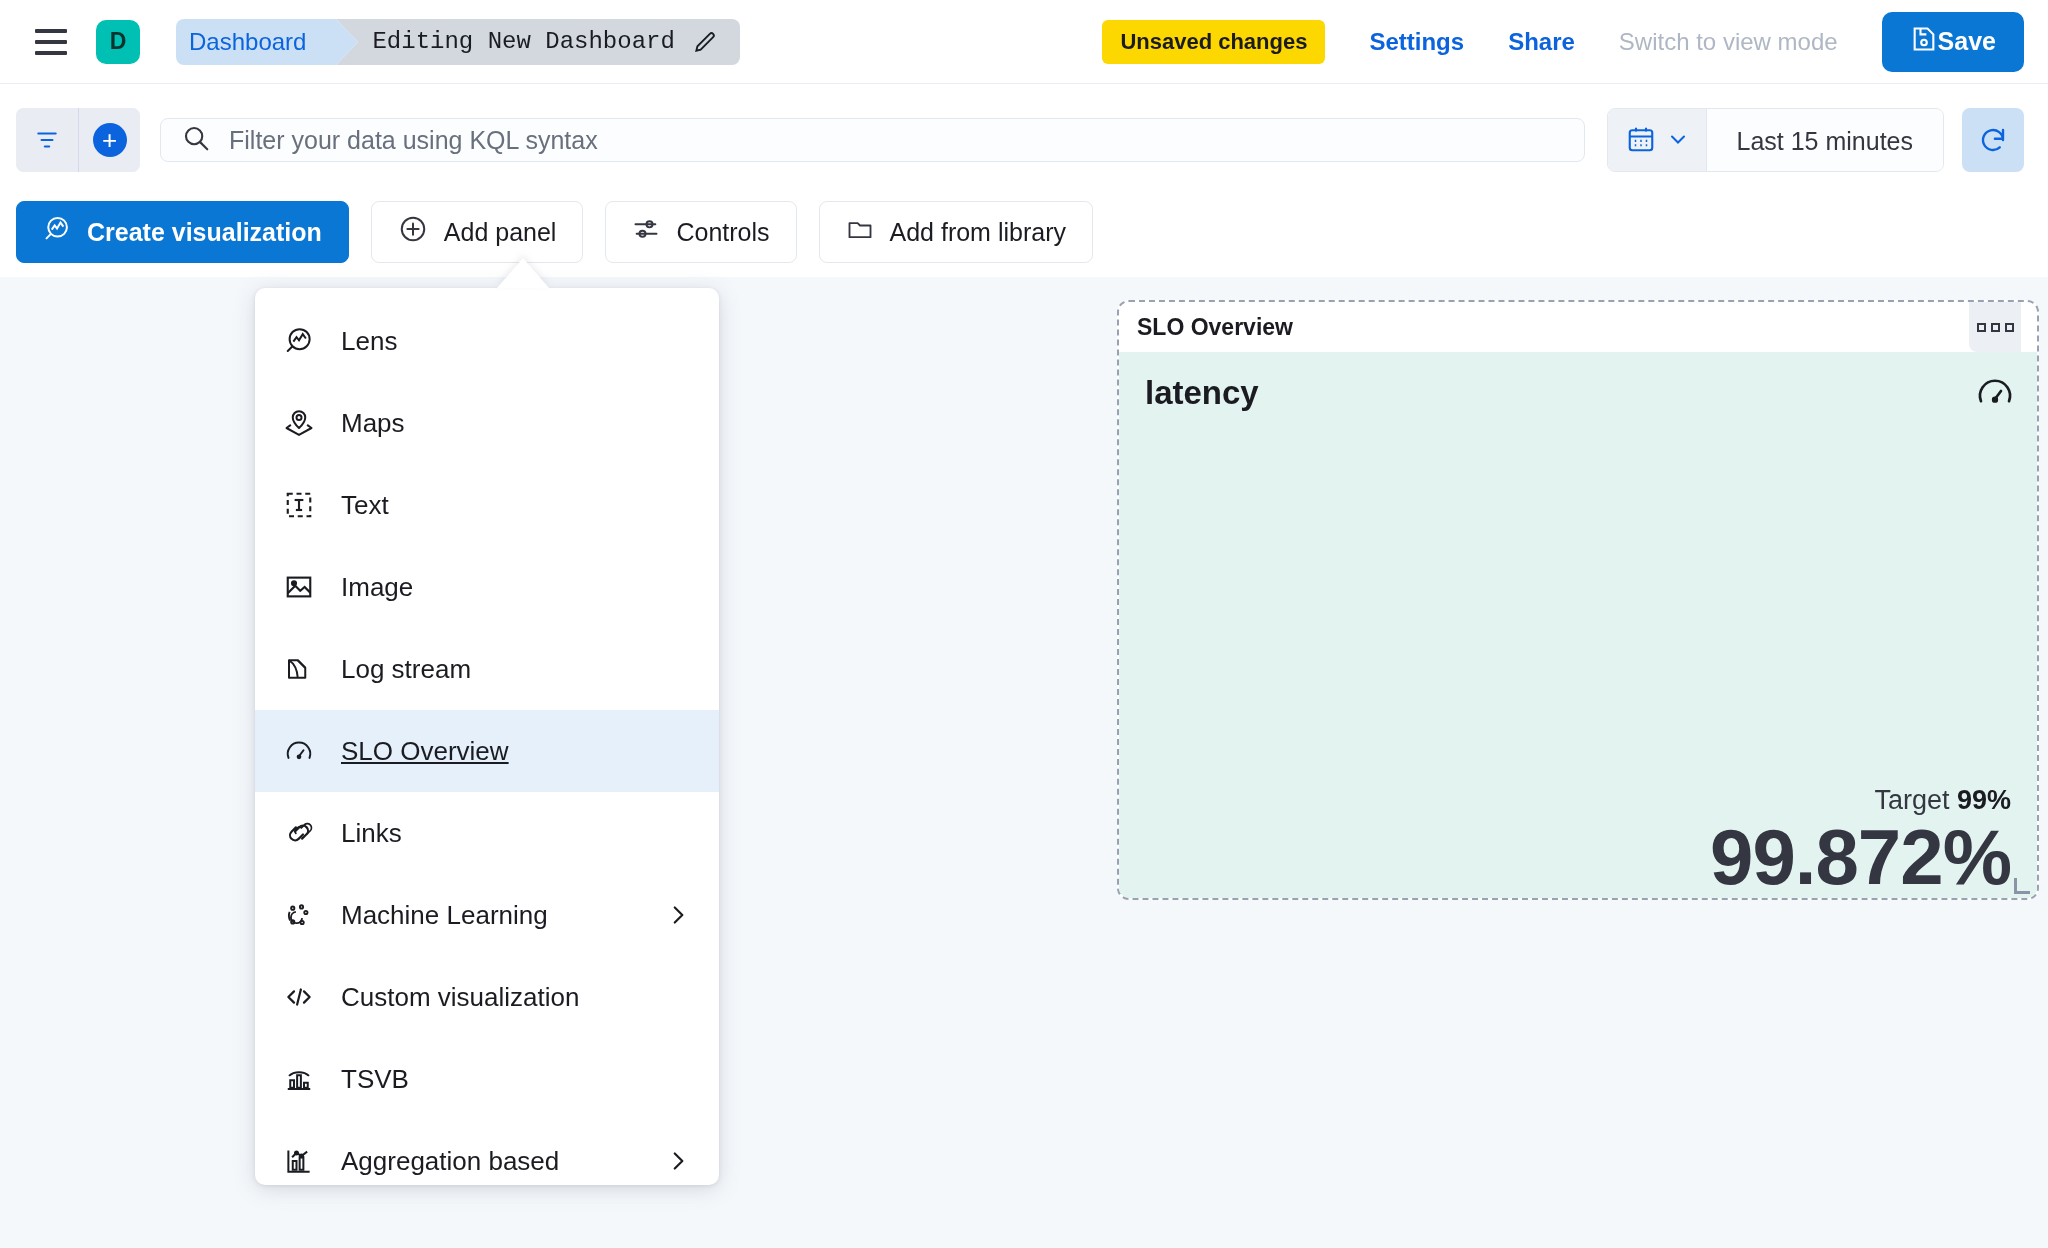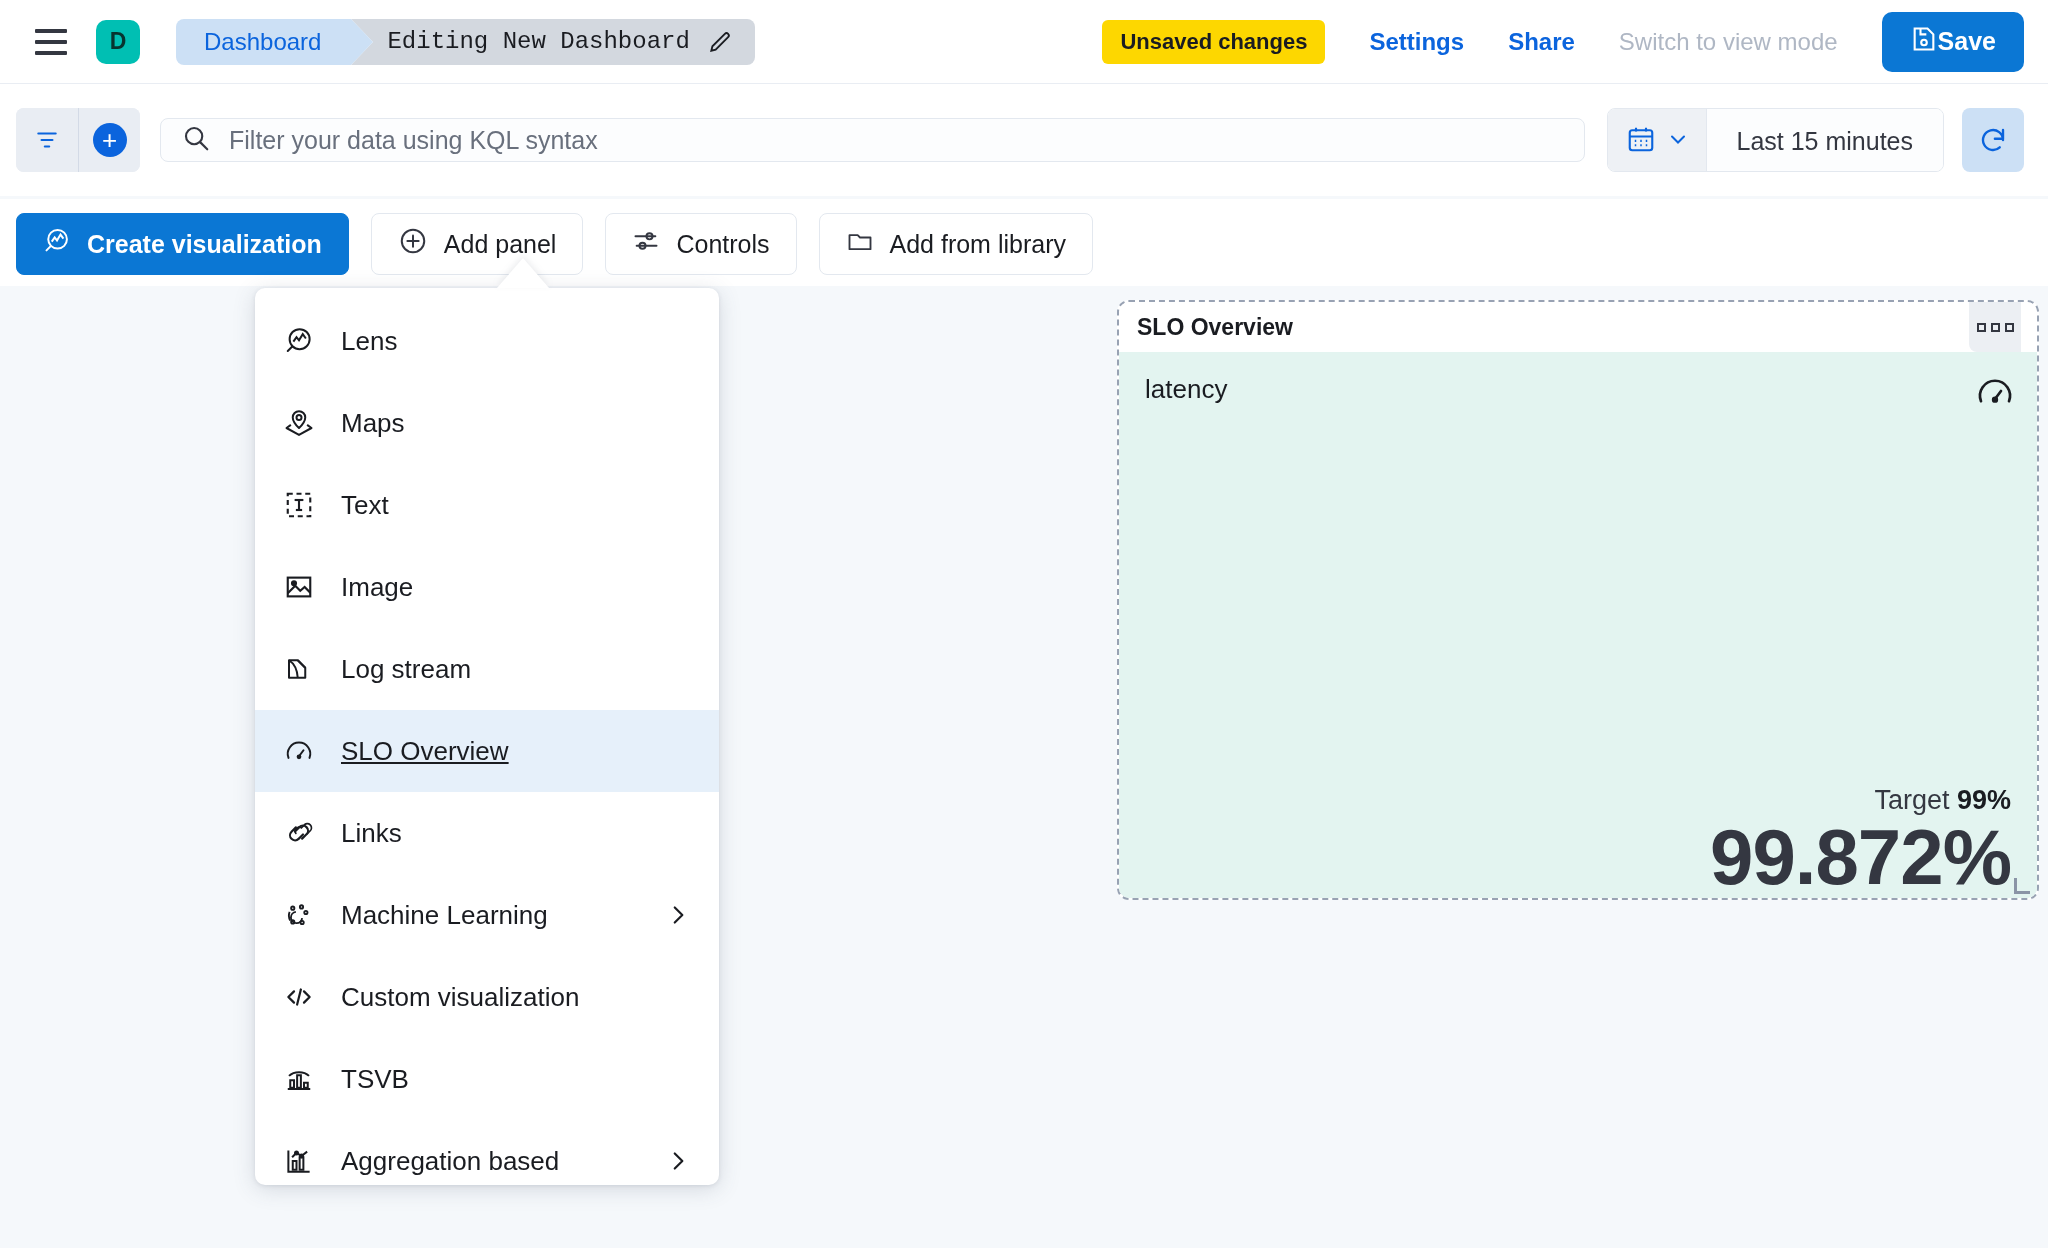--- a/index.html
+++ b/index.html
@@ -36,21 +36,21 @@
     margin-left: 24px; flex: 0 0 auto; cursor: pointer;
   }
 
   .breadcrumbs { display: flex; align-items: center; margin-left: 36px; height: 46px; flex: 0 0 auto; }
   .crumb {
     height: 46px; display: flex; align-items: center;
     font-size: 24px; position: relative; padding: 0 22px 0 26px;
   }
   .crumb-1 {
     background: #CCE0F5; color: #0B64DD;
-    border-radius: 8px 0 0 8px; padding-left: 28px; padding-right: 30px;
+    border-radius: 8px 0 0 8px; padding-left: 13px; padding-right: 30px;
     cursor: pointer;
   }
   .crumb-1::after {
     content: ""; position: absolute; right: -22px; top: 0;
     width: 0; height: 0;
     border-top: 23px solid transparent; border-bottom: 23px solid transparent;
     border-left: 22px solid #CCE0F5; z-index: 2;
   }
   .crumb-2 {
     background: #D3D8DF; color: #1A1C21;
@@ -134,21 +134,21 @@
   }
   .refresh-btn {
     margin-left: 18px; width: 62px; height: 64px;
     background: #CCE0F5; border-radius: 8px;
     display: flex; align-items: center; justify-content: center; cursor: pointer;
     flex: 0 0 auto;
   }
 
   
   .toolbar {
-    position: absolute; top: 199px; left: 0;
+    position: absolute; top: 187px; left: 0;
     width: 2048px; height: 90px;
     background: #FFFFFF;
     display: flex; align-items: center; gap: 22px;
     padding-left: 16px;
   }
   .tb-btn {
     height: 62px; border-radius: 8px;
     display: flex; align-items: center; gap: 16px;
     padding: 0 26px; font-size: 25px; cursor: pointer;
     font-family: "Liberation Sans", sans-serif;
@@ -215,21 +215,21 @@
     margin-left: auto; width: 52px; height: 50px;
     background: #ECEFF3; border-radius: 0 0 0 8px;
     display: flex; align-items: center; justify-content: center; gap: 5px;
     cursor: pointer;
   }
   .slo-ctx i { display: block; width: 9px; height: 9px; border: 2px solid #343741; }
   .slo-body {
     height: 548px; background: #E3F4F0;
     position: relative; padding: 22px 26px;
   }
-  .slo-name { font-size: 26px; font-weight: 400; color: #1A1C21; }
+  .slo-name { font-size: 33px; font-weight: 700; color: #1A1C21; }
   .slo-gauge { position: absolute; right: 22px; top: 20px; }
   .slo-footer {
     position: absolute; right: 26px; bottom: 6px; text-align: right;
   }
   .slo-target { font-size: 27px; color: #343741; }
   .slo-target b { font-weight: 700; color: #1A1C21; }
   .slo-value {
     font-size: 78px; font-weight: 700; color: #343741;
     line-height: 0.95; letter-spacing: -1px; margin-top: 4px;
   }

